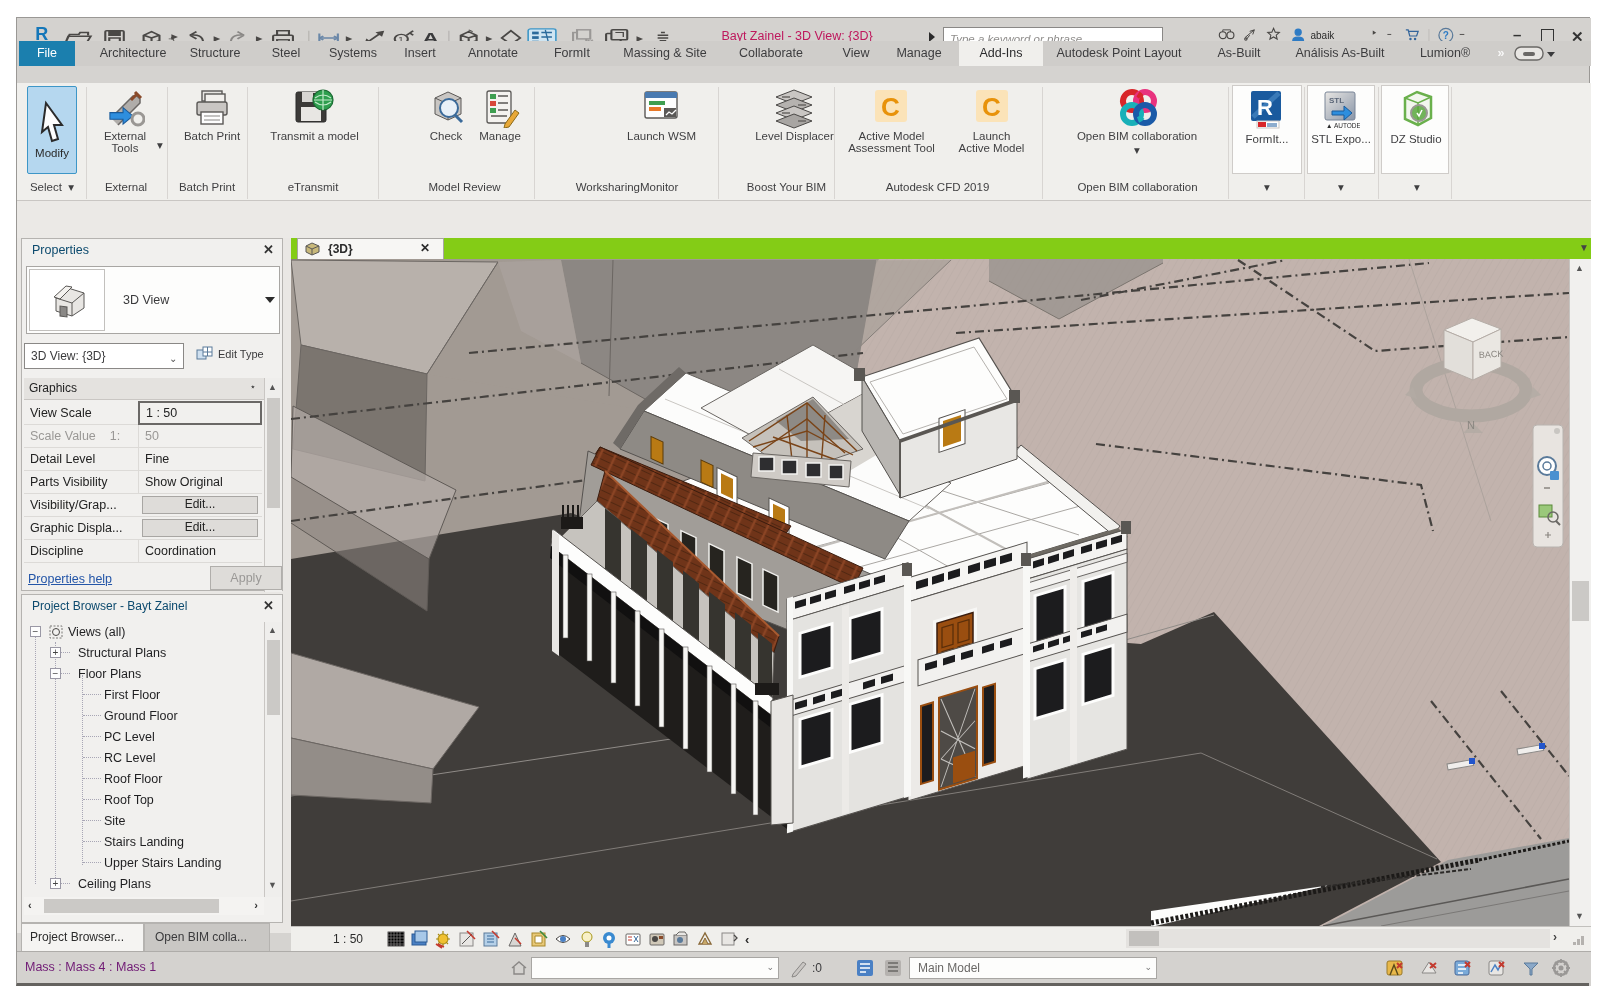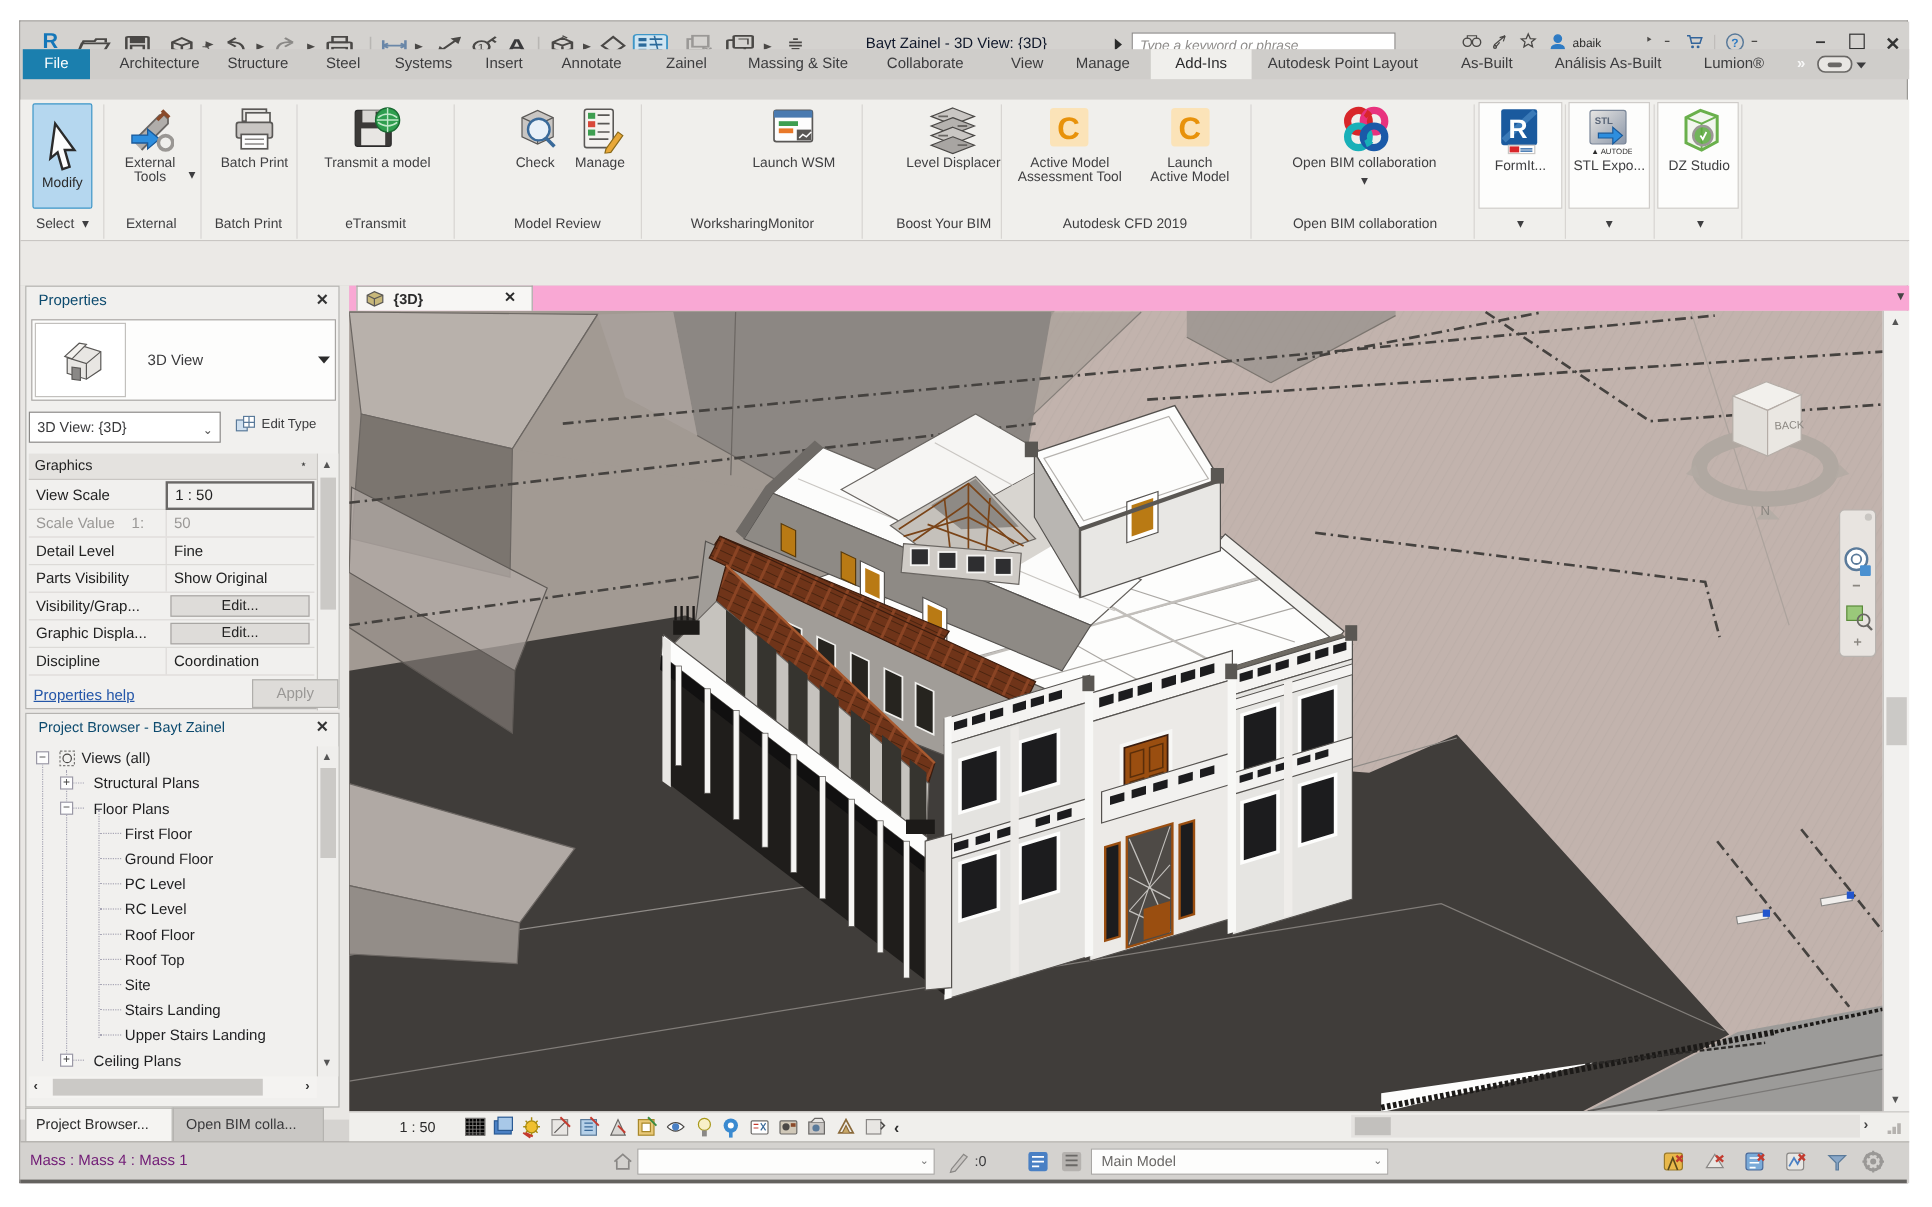--- a/index.html
+++ b/index.html
@@ -2,21 +2,21 @@
 <html><head>
 <meta charset="utf-8">
 <style>
 *{margin:0;padding:0;box-sizing:border-box;}
 html,body{width:1610px;height:1006px;background:#fff;font-family:"Liberation Sans",sans-serif;overflow:hidden;}
 #win{filter:blur(0.35px);position:absolute;left:16px;top:17px;width:1574px;height:969px;background:#d5d3d0;border:1px solid #9a9895;border-bottom:3px solid #64625f;}
 .abs{position:absolute;}
 .txt{color:#3a3a3c;font-size:12px;white-space:nowrap;}
 
 #titlebar{position:absolute;left:0;top:0;width:1574px;height:40px;background:#d4d2cf;}
-#title{position:absolute;left:560px;top:11px;width:440px;text-align:center;font-size:12.5px;color:#0f172a;}
+#title{position:absolute;left:560px;top:11px;width:440px;text-align:center;font-size:12.5px;color:#be185d;}
 #search{position:absolute;left:926px;top:9px;width:220px;height:23px;background:#fff;border:1px solid #8a8886;font-size:11.5px;color:#8f8d8b;font-style:italic;padding:5px 6px;text-decoration:underline;}
 .qi{position:absolute;top:10px;height:20px;color:#4a4846;}
 .wbtn{position:absolute;top:10px;font-size:15px;color:#333;}
 
 #tabrow{position:absolute;left:0;top:23px;width:1574px;height:25px;background:#cfcdca;}
 .tab{position:absolute;top:0;height:25px;line-height:25px;font-size:12.5px;color:#3c3c3e;text-align:center;}
 #tab-file{background:#1b7fae;color:#fff;}
 #tab-addins{background:#f0efec;color:#2b2b2d;}
 
 #ribbon{position:absolute;left:0;top:65px;width:1574px;height:118px;background:#f0efec;border-bottom:1px solid #c9c6c3;}
@@ -34,21 +34,21 @@
 .pclose{position:absolute;right:8px;top:3px;font-size:13px;color:#333;font-weight:bold;}
 .trow{position:absolute;left:2px;width:238px;height:23px;border-bottom:1px solid #dcdad7;font-size:12.5px;color:#222;}
 .tlab{position:absolute;left:6px;top:4px;}
 .tval{position:absolute;left:114px;top:0px;width:124px;height:22px;border-left:1px solid #dcdad7;padding:4px 0 0 6px;}
 .ebtn{position:absolute;left:118px;top:2px;width:116px;height:18px;background:#dedcd9;border:1px solid #a8a6a3;text-align:center;font-size:12px;color:#222;}
 .titem{position:absolute;font-size:12.5px;color:#1f1f21;white-space:nowrap;}
 .pm{position:absolute;width:11px;height:11px;background:#fdfdfd;border:1px solid #9a98a5;font-size:10px;line-height:9px;text-align:center;color:#444;}
 
 #statusbar{position:absolute;left:0;top:933px;width:1574px;height:35px;background:#d4d2cf;border-top:1px solid #aeaca9;}
 
-#viewtabs{position:absolute;left:274px;top:220px;width:1300px;height:21px;background:#f9a8d4;}
+#viewtabs{position:absolute;left:274px;top:220px;width:1300px;height:21px;background:#84cc16;}
 #v3dtab{position:absolute;left:6px;top:0px;width:147px;height:21px;background:#f7f6f4;border:1px solid #a8a6a3;border-bottom:none;}
 
 #scene{position:absolute;left:274px;top:241px;width:1278px;height:667px;filter:blur(0.4px);}
 #vctl{position:absolute;left:274px;top:908px;width:1300px;height:25px;background:#f0efec;border-top:1px solid #c2c0bd;}
 #vscroll{position:absolute;left:1552px;top:241px;width:22px;height:667px;background:#f1f0ee;border-left:1px solid #c6c4c1;}
 </style>
 </head>
 <body>
 <div id="win">
 
@@ -168,21 +168,21 @@
 </div>
 
 <div id="tabrow">
 <div class="tab" id="tab-file" style="left:2px;width:56px;">File</div>
 <div class="tab" style="left:64px;width:104px;">Architecture</div>
 <div class="tab" style="left:158px;width:80px;">Structure</div>
 <div class="tab" style="left:238px;width:62px;">Steel</div>
 <div class="tab" style="left:300px;width:72px;">Systems</div>
 <div class="tab" style="left:374px;width:58px;">Insert</div>
 <div class="tab" style="left:436px;width:80px;">Annotate</div>
-<div class="tab" style="left:520px;width:70px;">Zainel</div>
+<div class="tab" style="left:520px;width:70px;">FormIt</div>
 <div class="tab" style="left:592px;width:112px;text-align:center;">Massing &amp; Site</div>
 <div class="tab" style="left:708px;width:92px;">Collaborate</div>
 <div class="tab" style="left:812px;width:54px;">View</div>
 <div class="tab" style="left:868px;width:68px;">Manage</div>
 <div class="tab" id="tab-addins" style="left:942px;width:84px;">Add-Ins</div>
 <div class="tab" style="left:1029px;width:146px;">Autodesk Point Layout</div>
 <div class="tab" style="left:1188px;width:68px;">As-Built</div>
 <div class="tab" style="left:1266px;width:114px;">Análisis As-Built</div>
 <div class="tab" style="left:1395px;width:66px;">Lumion®</div>
 <div class="tab" style="left:1473px;width:22px;color:#f7f7f7;font-weight:bold;">»</div>

